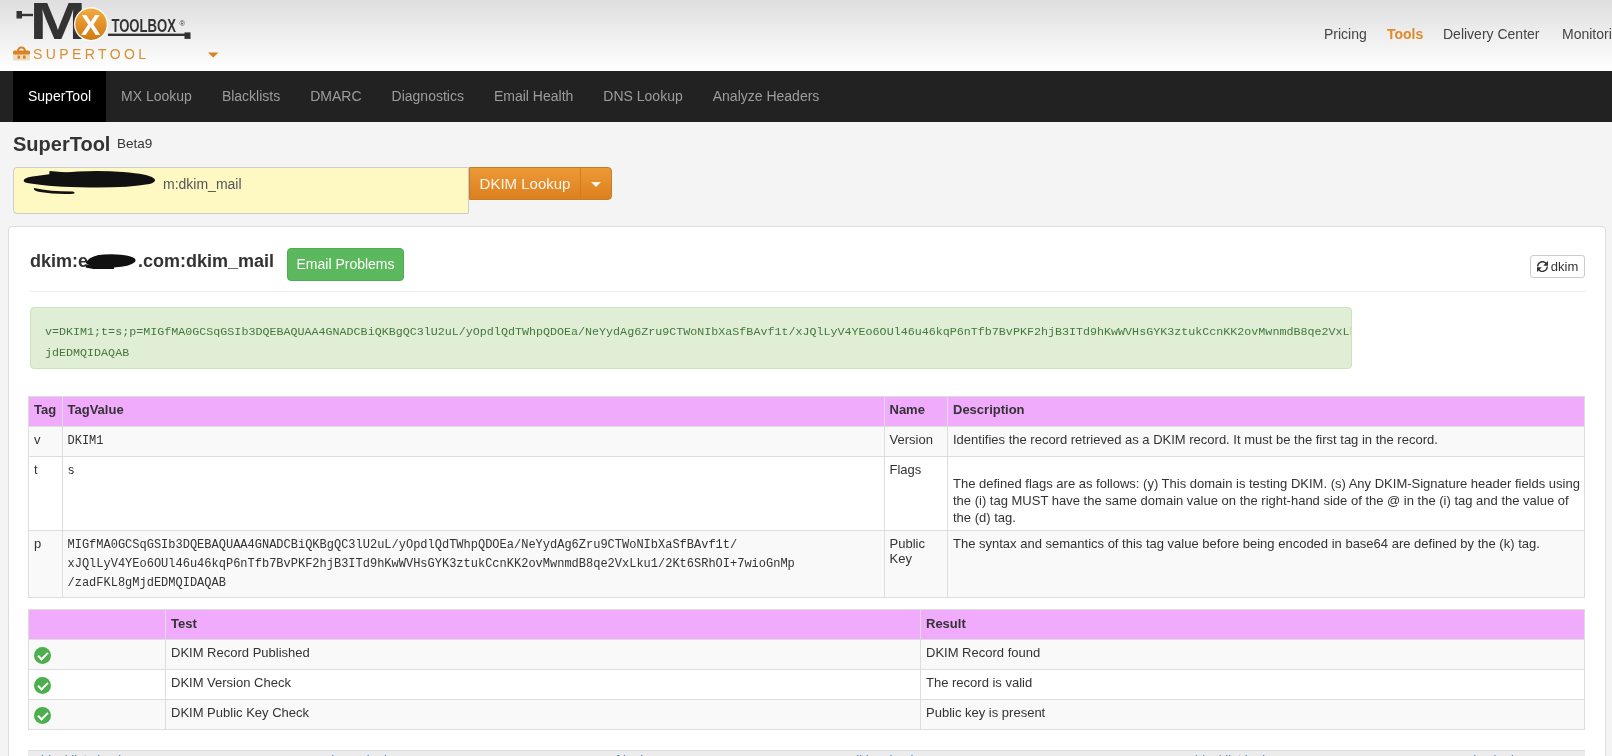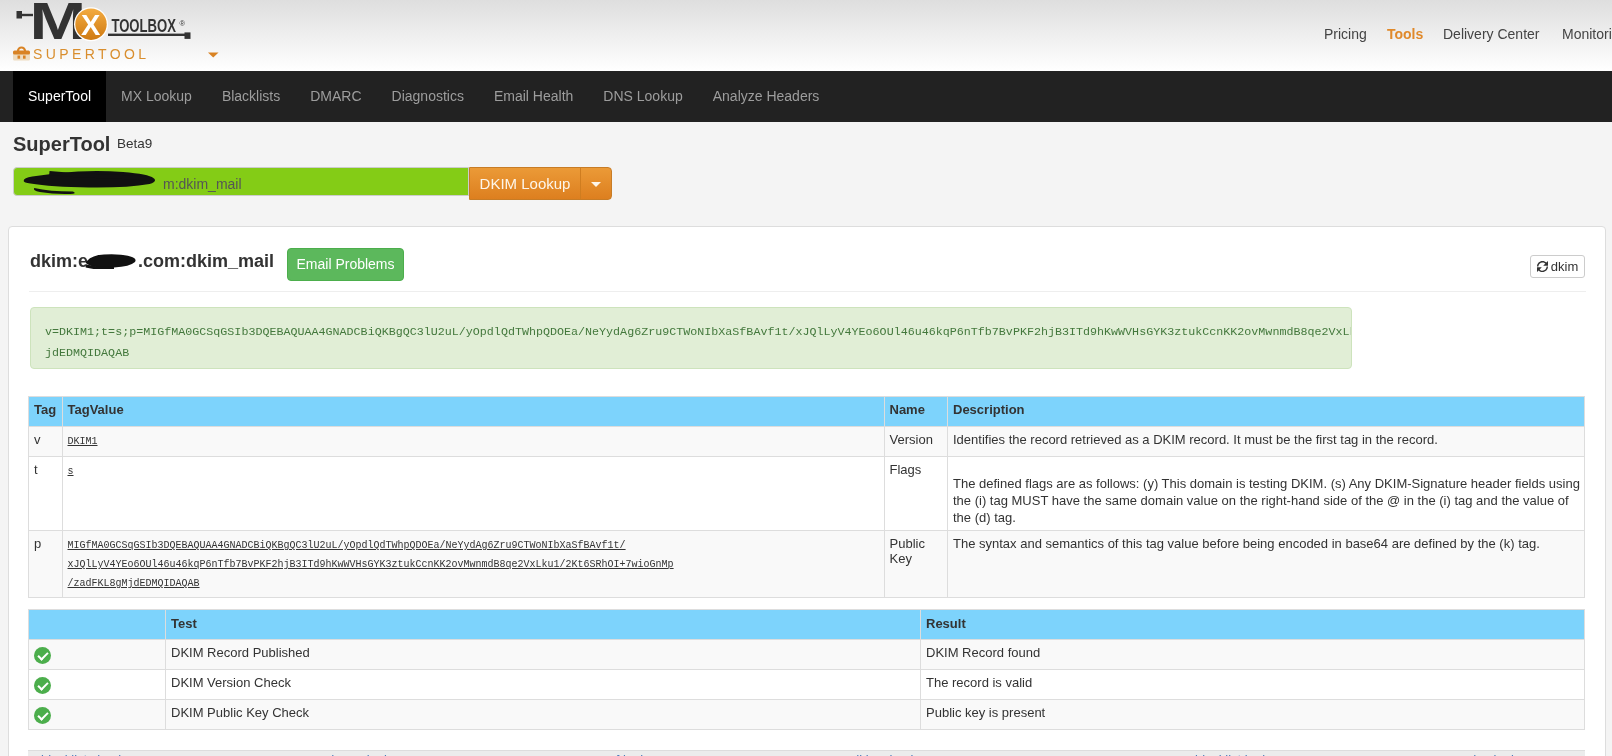--- a/index.html
+++ b/index.html
@@ -13,21 +13,21 @@
 .navbar { position:absolute; left:0; top:71px; width:1612px; height:51px; background:#222; }
 .navbar a { float:left; padding:0 15px; line-height:51px; font-size:14px;
   color:#9d9d9d; text-decoration:none; }
 .navbar a.active { background:#000; color:#fff; }
 .navbar .inner { margin-left:13px; }
 
 .h1row { position:absolute; left:13px; top:134px; height:20px; }
 .h1row .h1 { font-size:20px; font-weight:bold; color:#333; line-height:20px; }
 .h1row sup { font-size:13.5px; color:#333; font-weight:normal; position:absolute; left:104px; top:2px; }
 .srch { position:absolute; left:13px; top:167px; height:33px; }
-.inp { position:absolute; left:0; top:0; width:456px; height:29px; background:#84cc16;
+.inp { position:absolute; left:0; top:0; width:456px; height:47px; background:#fef9c3;
   border:1px solid #ccc; border-radius:4px 0 0 4px; font-size:14px; color:#555; }
 .inp .scr { position:absolute; left:7px; top:2px; }
 .inp .txt { position:absolute; left:149px; top:8px; }
 .btn-dkim { position:absolute; left:456px; top:0; width:143px; height:33px;
   background:linear-gradient(#eb9a37, #dd7f1f); border:1px solid #c77c26; border-radius:0 4px 4px 0; }
 .btn-dkim .lbl { position:absolute; left:0; top:0; width:110px; text-align:center;
   line-height:31px; font-size:15px; color:#fdf6ea; }
 .btn-dkim .sep { position:absolute; left:110px; top:0; width:1px; height:31px; background:#cf7d20; }
 .btn-dkim .car { position:absolute; left:121px; top:14px; width:0; height:0;
   border-left:5px solid transparent; border-right:5px solid transparent; border-top:5px solid #fdf6ea; }
@@ -47,25 +47,25 @@
   background:#e1eed6; border:1px solid #cde3bc; border-radius:4px;
   font-family:"Liberation Mono", monospace; font-size:11.7px; color:#43783c;
   padding:14px 0 0 14px; line-height:21px; white-space:pre; overflow:hidden; }
 
 table { border-collapse:collapse; table-layout:fixed; position:absolute; left:19px;
   background:#fff; }
 .t1 { top:169px; width:1556px; }
 .t2 { top:382px; width:1556px; }
 td, th { border:1px solid #ddd; vertical-align:top; font-size:13px; color:#333;
   padding:5.5px 5px 4px; text-align:left; overflow:hidden; }
-th { font-weight:bold; background:#7dd3fc; padding:5px 5px; }
+th { font-weight:bold; background:#f0abfc; padding:5px 5px; }
 .t2 th { padding-top:6px; }
 .t2 td { padding-top:4.5px; }
 tr.odd td { background:#f9f9f9; }
-.mono { font-family:"Liberation Mono", monospace; font-size:10px; line-height:19px;text-decoration:underline; }
+.mono { font-family:"Liberation Mono", monospace; font-size:12px; line-height:19px; }
 .nw { white-space:nowrap; }
 .ck { display:inline-block; width:17px; height:17px; border-radius:50%; background:#4cae4c;
   position:relative; }
 .ck:after { content:""; position:absolute; left:3.5px; top:4.5px; width:8px; height:4px;
   border-left:2.5px solid #fff; border-bottom:2.5px solid #fff; transform:rotate(-45deg); }
 
 .foot { position:absolute; left:19px; top:523px; width:1557px; height:60px;
   background:#ececec; border-top:1px solid #ddd; }
 .foot span { position:absolute; top:2px; font-size:13px; line-height:13px; color:#4a7cba; }
 </style>

